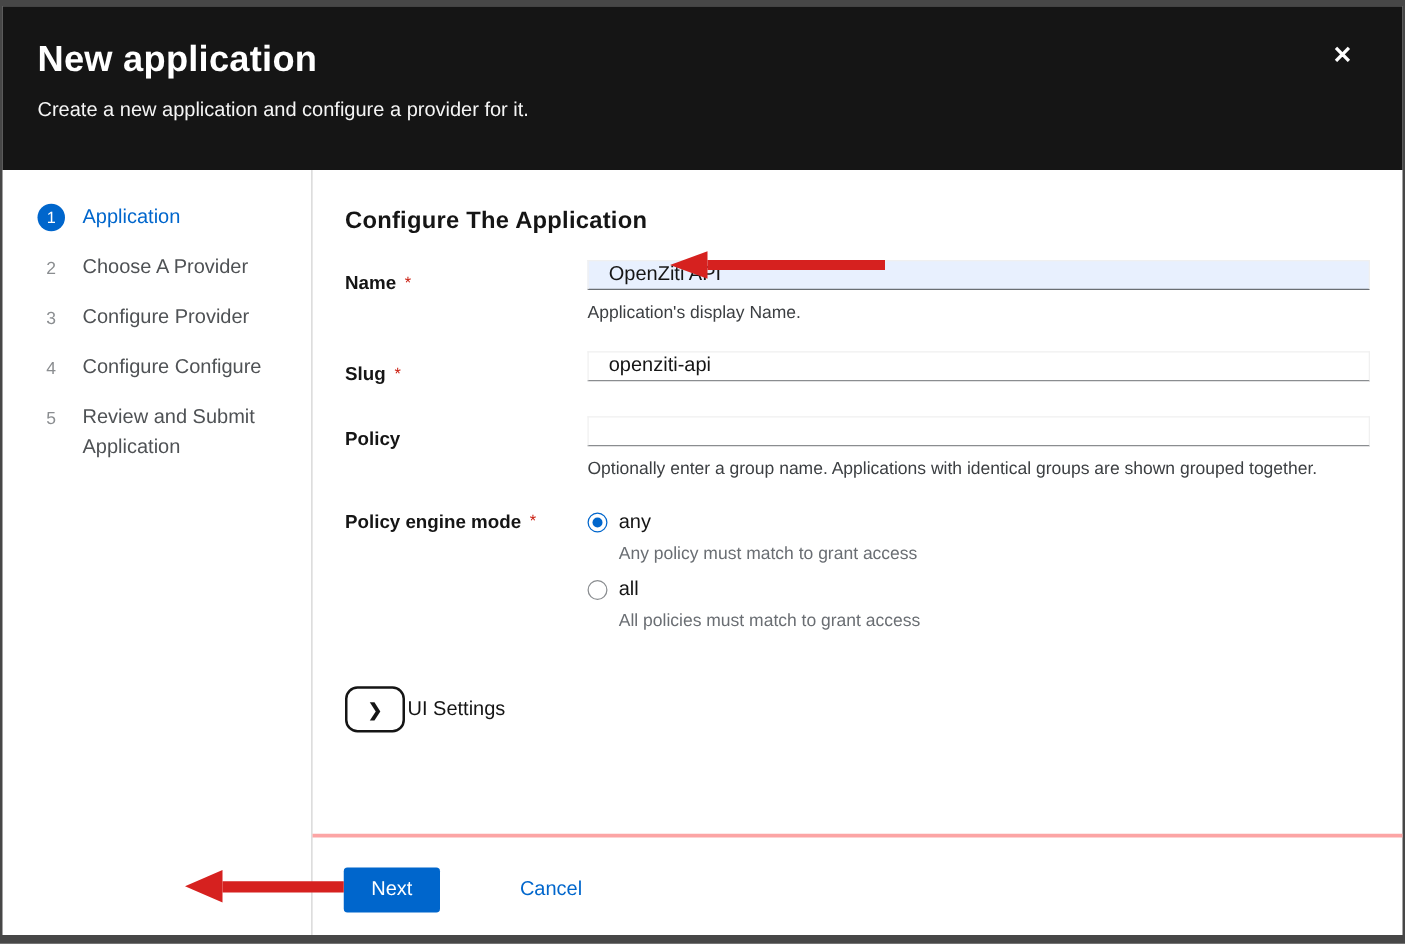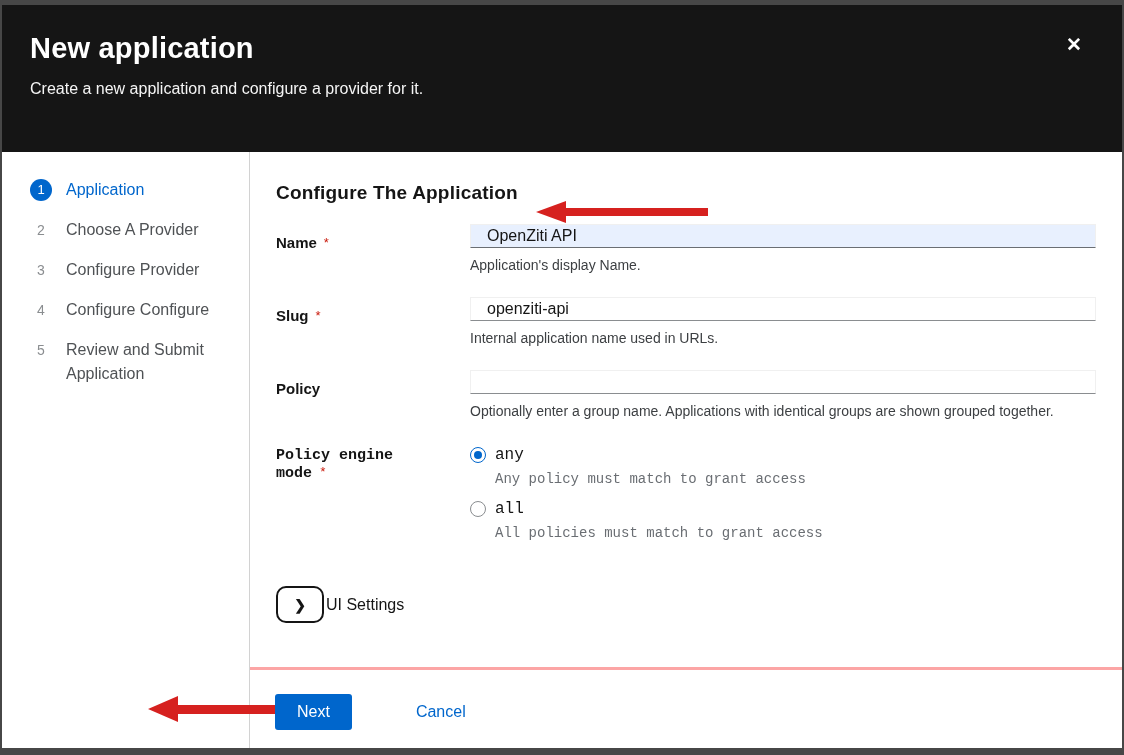--- a/index.html
+++ b/index.html
@@ -19,21 +19,21 @@
     background:#474747;
     font-family:"Liberation Sans", sans-serif;
     position:relative;
   }
   .modal{
     position:absolute;left:2px;top:5px;width:1120px;height:743px;
     background:#ffffff;display:flex;flex-direction:column;
   }
   
   .modal-header{
-    background:var(--header-bg);color:#fff;height:147px;
+    background:var(--header-bg);color:#fff;height:131px;
     padding:27px 24px 12px 28px;position:relative;flex:0 0 auto;
   }
   .modal-title{font-size:29px;font-weight:600;letter-spacing:.2px;}
   .modal-subtitle{margin-top:15px;font-size:16px;font-weight:400;color:#f5f5f5;}
   .close-btn{
     position:absolute;top:30px;right:40px;background:none;border:none;
     color:#fff;font-size:19px;font-weight:700;cursor:pointer;line-height:1;
     font-family:"Liberation Sans", sans-serif;
   }
   
@@ -166,35 +166,34 @@
             <div class="helper">Application's display Name.</div>
           </div>
         </div>
 
         <div class="form-row">
           <div class="label-cell">
             <span class="field-label">Slug</span><span class="req">*</span>
           </div>
           <div class="control-cell">
             <input class="text-input" type="text" value="openziti-api" style="">
-            <div class="helper">Internal application name used in URLs.</div>
           </div>
         </div>
 
         <div class="form-row">
           <div class="label-cell">
             <span class="field-label">Policy</span>
           </div>
           <div class="control-cell">
             <input class="text-input" type="text" value="" style="">
             <div class="helper">Optionally enter a group name. Applications with identical groups are shown grouped together.</div>
           </div>
         </div>
 
-        <div class="form-row" style="margin-bottom:0;font-family:Liberation Mono, monospace;">
+        <div class="form-row" style="margin-bottom:0;">
           <div class="label-cell" style="padding-top:3px;">
             <span class="field-label">Policy engine mode</span><span class="req">*</span>
           </div>
           <div class="control-cell radio-group">
             <div class="radio-option">
               <span class="radio-circle checked"></span>
               <span class="radio-label">any</span>
             </div>
             <div class="radio-helper">Any policy must match to grant access</div>
             <div class="radio-option">

